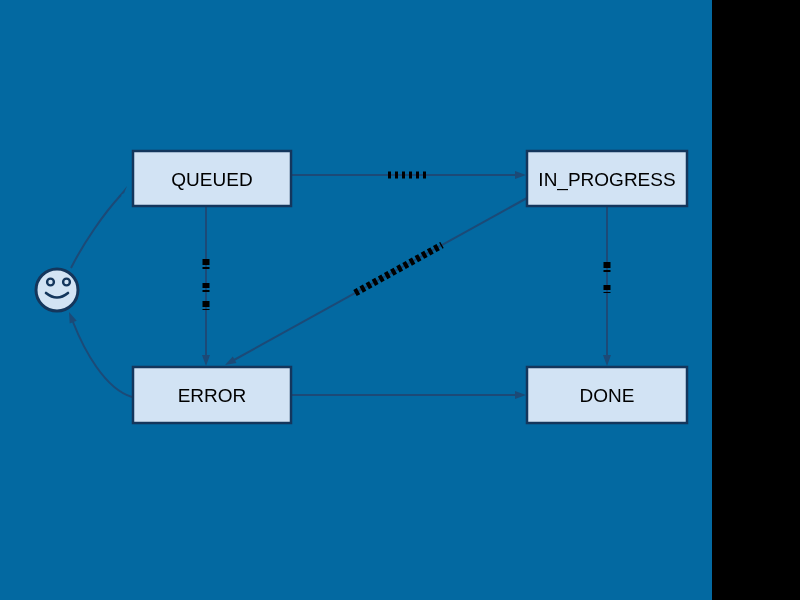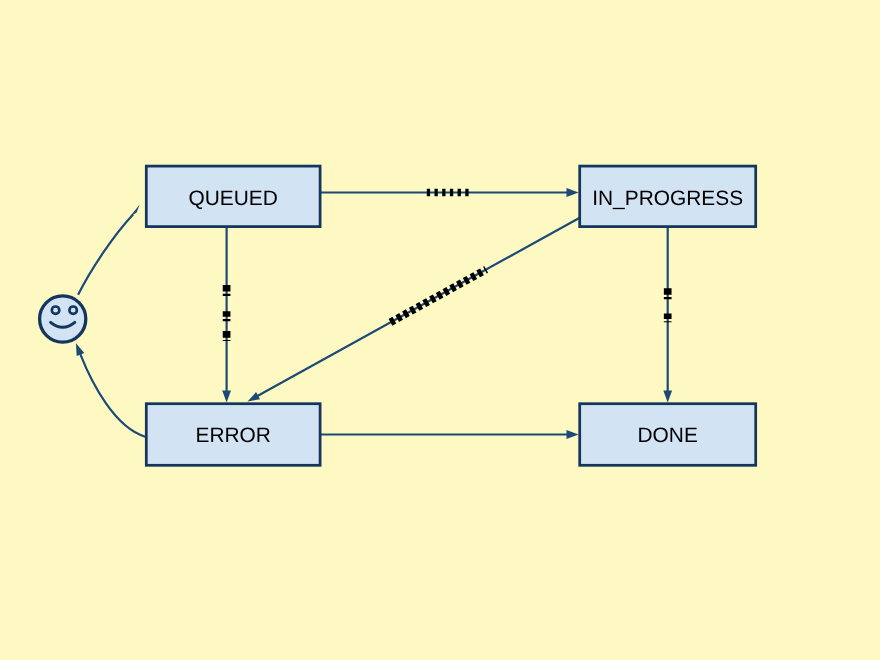--- a/index.html
+++ b/index.html
@@ -4,22 +4,22 @@
 <style>
   html, body { margin: 0; padding: 0; }
   body {
     width: 800px; height: 600px;
     background: #000000;
     font-family: "Liberation Sans", sans-serif;
     overflow: hidden;
   }
   .canvas {
     position: relative;
-    width: 800px; height: 600px;
-    background: #fef9c3;
+    width: 712px; height: 600px;
+    background: #0369a1;
   }
   svg { display: block; }
   .node-rect {
     fill: var(--node-fill);
     stroke: var(--node-border);
     stroke-width: 2.5;
   }
   .node-label {
     fill: #000000;
     font-family: "Liberation Sans", sans-serif;

